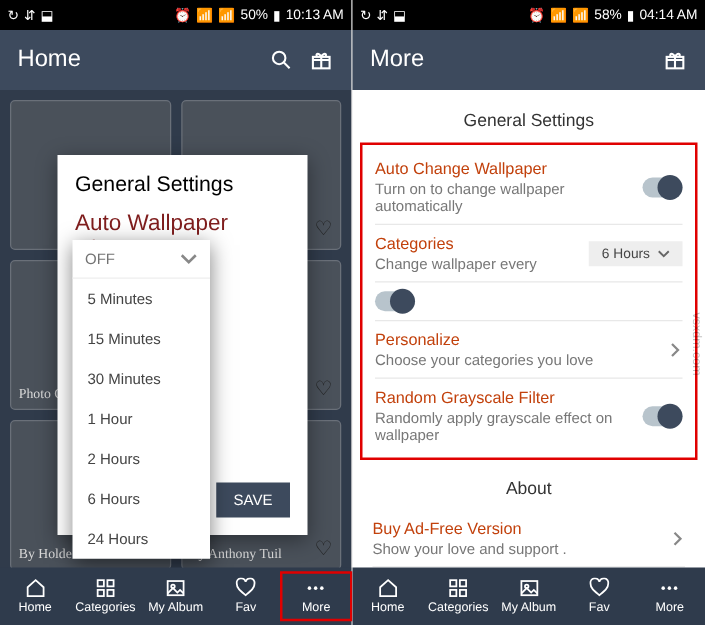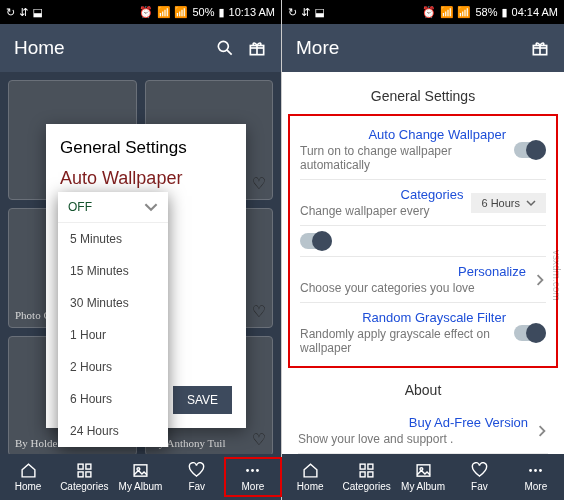--- a/index.html
+++ b/index.html
@@ -153,21 +153,21 @@
     font-family: cursive, 'Segoe Script', Arial;
     font-size: 12px;
     color: #444;
   }
   .dropdown .opt {
     padding: 9px 12px;
   }
   .dropdown .sel-row {
     display:flex; align-items:center; padding: 8px 10px;
     border-bottom: 1px solid #eee;
-    color: #14532d;
+    color: #737373;
   }
   .dropdown .sel-row svg { width:14px; height:14px; margin-left:auto; }
 
   
   .right-body {
     flex: 1;
     background: #fff;
     overflow: hidden;
     padding-bottom: 46px;
     font-family: cursive, 'Segoe Script', Arial;
@@ -191,21 +191,21 @@
   }
   .srow {
     padding: 7px 0;
     border-bottom: 1px solid #e8e8e8;
     display: flex;
     align-items: center;
     gap: 8px;
   }
   .srow:last-child { border-bottom: none; }
   .srow .txt { flex: 1; }
-  .srow .title { font-size: 13px; color: #1d4ed8; text-align: right; }
+  .srow .title { font-size: 13px; color: #c2410c; }
   .srow .sub { font-size: 12px; color: #777; margin-top: 2px; }
   .toggle {
     width: 32px; height: 16px;
     background: #b8c4cc;
     border-radius: 10px;
     position: relative;
   }
   .toggle.on::after {
     content:'';
     position:absolute; right:0; top:-2px;

